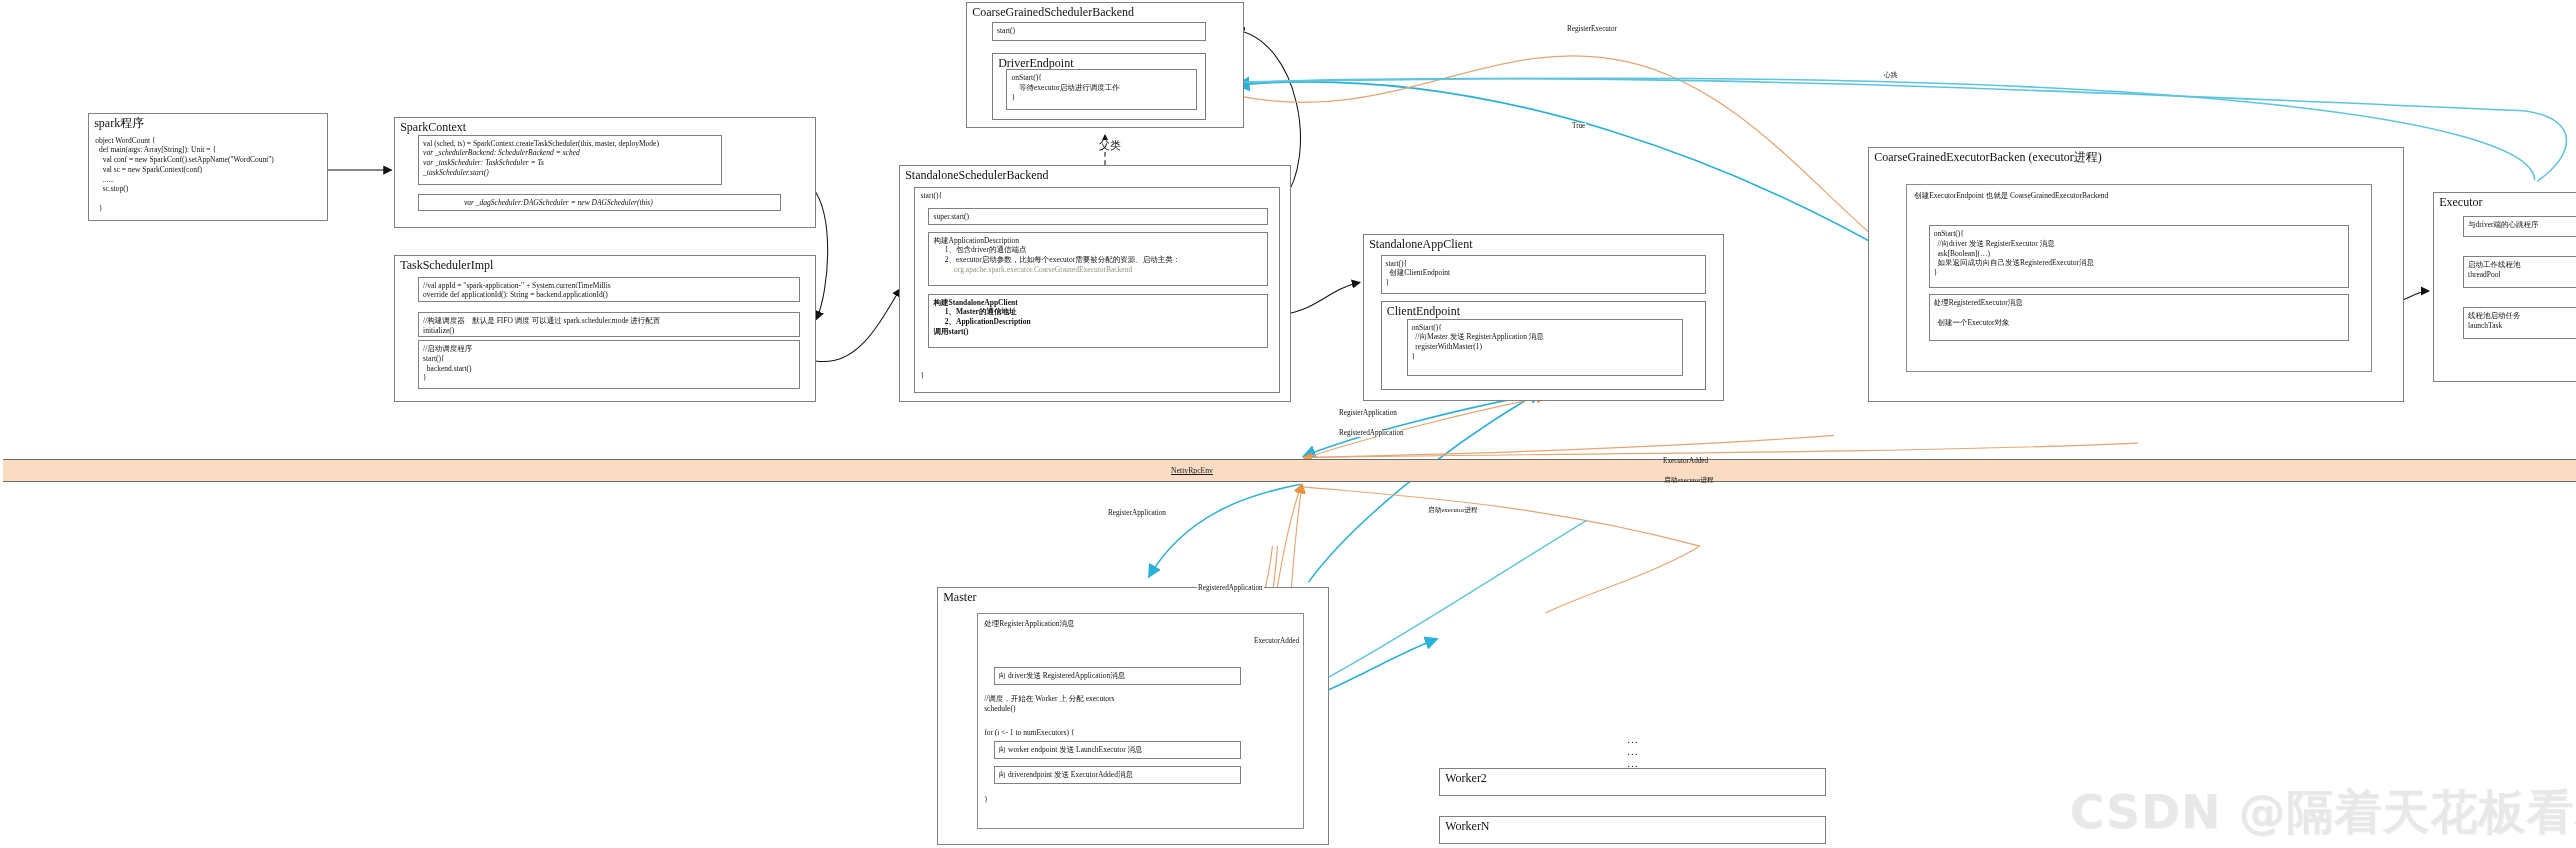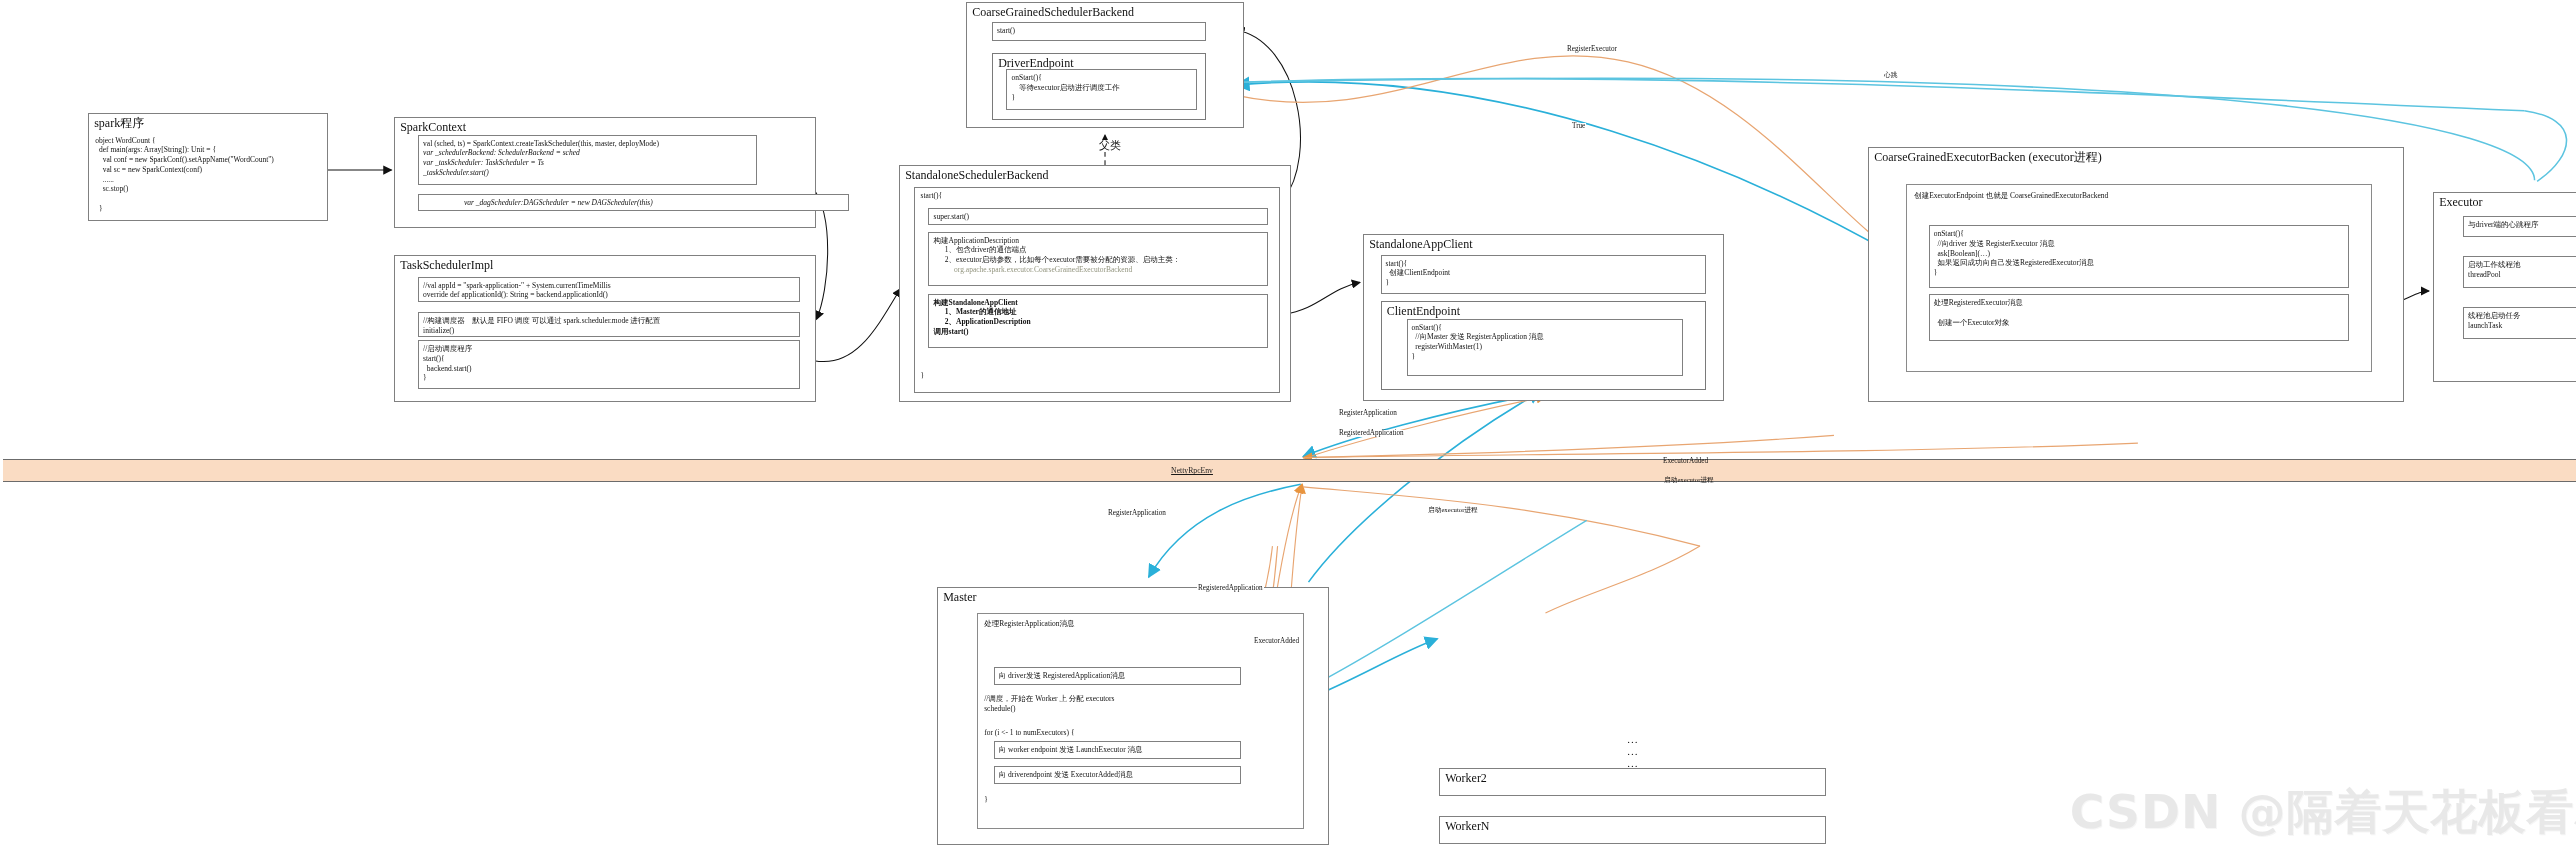--- a/index.html
+++ b/index.html
@@ -191,27 +191,27 @@
     val conf = new SparkConf().setAppName("WordCount")
     val sc = new SparkContext(conf)
     ......
     sc.stop()
 
   }</div>
   </div>
 
   <div class="box" style="left:394px;top:117px;width:422px;height:111px;">
     <div class="box-title">SparkContext</div>
-    <div class="inner" style="left:23px;top:16.5px;width:339px;height:50px;">
+    <div class="inner" style="left:23px;top:16.5px;width:304px;height:50px;">
       <div class="code">val (sched, ts) = SparkContext.createTaskScheduler(this, master, deployMode)</div>
       <div class="code ital">var _schedulerBackend: SchedulerBackend = sched</div>
       <div class="code ital">var _taskScheduler: TaskScheduler = Ts</div>
       <div class="code ital">_taskScheduler.start()</div>
     </div>
-    <div class="inner" style="left:23px;top:76px;width:431px;height:16.5px;padding-left:45px;">
+    <div class="inner" style="left:23px;top:76px;width:363px;height:16.5px;padding-left:45px;">
       <div class="code ital">var _dagScheduler:DAGScheduler = new DAGScheduler(this)</div>
     </div>
   </div>
 
   <div class="box" style="left:394px;top:255px;width:422px;height:147px;">
     <div class="box-title">TaskSchedulerImpl</div>
     <div class="inner" style="left:23px;top:20.6px;width:382px;height:25px;">
       <div class="code">//val appId = "spark-application-" + System.currentTimeMillis
 override def applicationId(): String = backend.applicationId()</div>
     </div>
@@ -347,21 +347,21 @@
   </div>
 
   <div class="dots" style="left:1602px;top:734px;width:62px;white-space:pre;">…
 …
 …</div>
 
   <div class="box" style="left:1439px;top:816px;width:387px;height:28px;">
     <div class="box-title">WorkerN</div>
   </div>
 
-  <div class="elabel" style="left:1566px;top:46px;">RegisterExecutor</div>
+  <div class="elabel" style="left:1566px;top:26px;">RegisterExecutor</div>
   <div class="elabel cn" style="left:1883px;top:72px;">心跳</div>
   <div class="elabel" style="left:1571px;top:123px;">True</div>
   <div class="elabel cn" style="left:1098px;top:140px;font-size:11px;">父类</div>
 
   <div class="elabel" style="left:1338px;top:410px;">RegisterApplication</div>
   <div class="elabel" style="left:1338px;top:430px;">RegisteredApplication</div>
 
   <div class="elabel" style="left:1662px;top:458px;background:transparent;">ExecutorAdded</div>
   <div class="elabel cn" style="left:1663px;top:477px;background:transparent;">启动executor进程</div>
 

